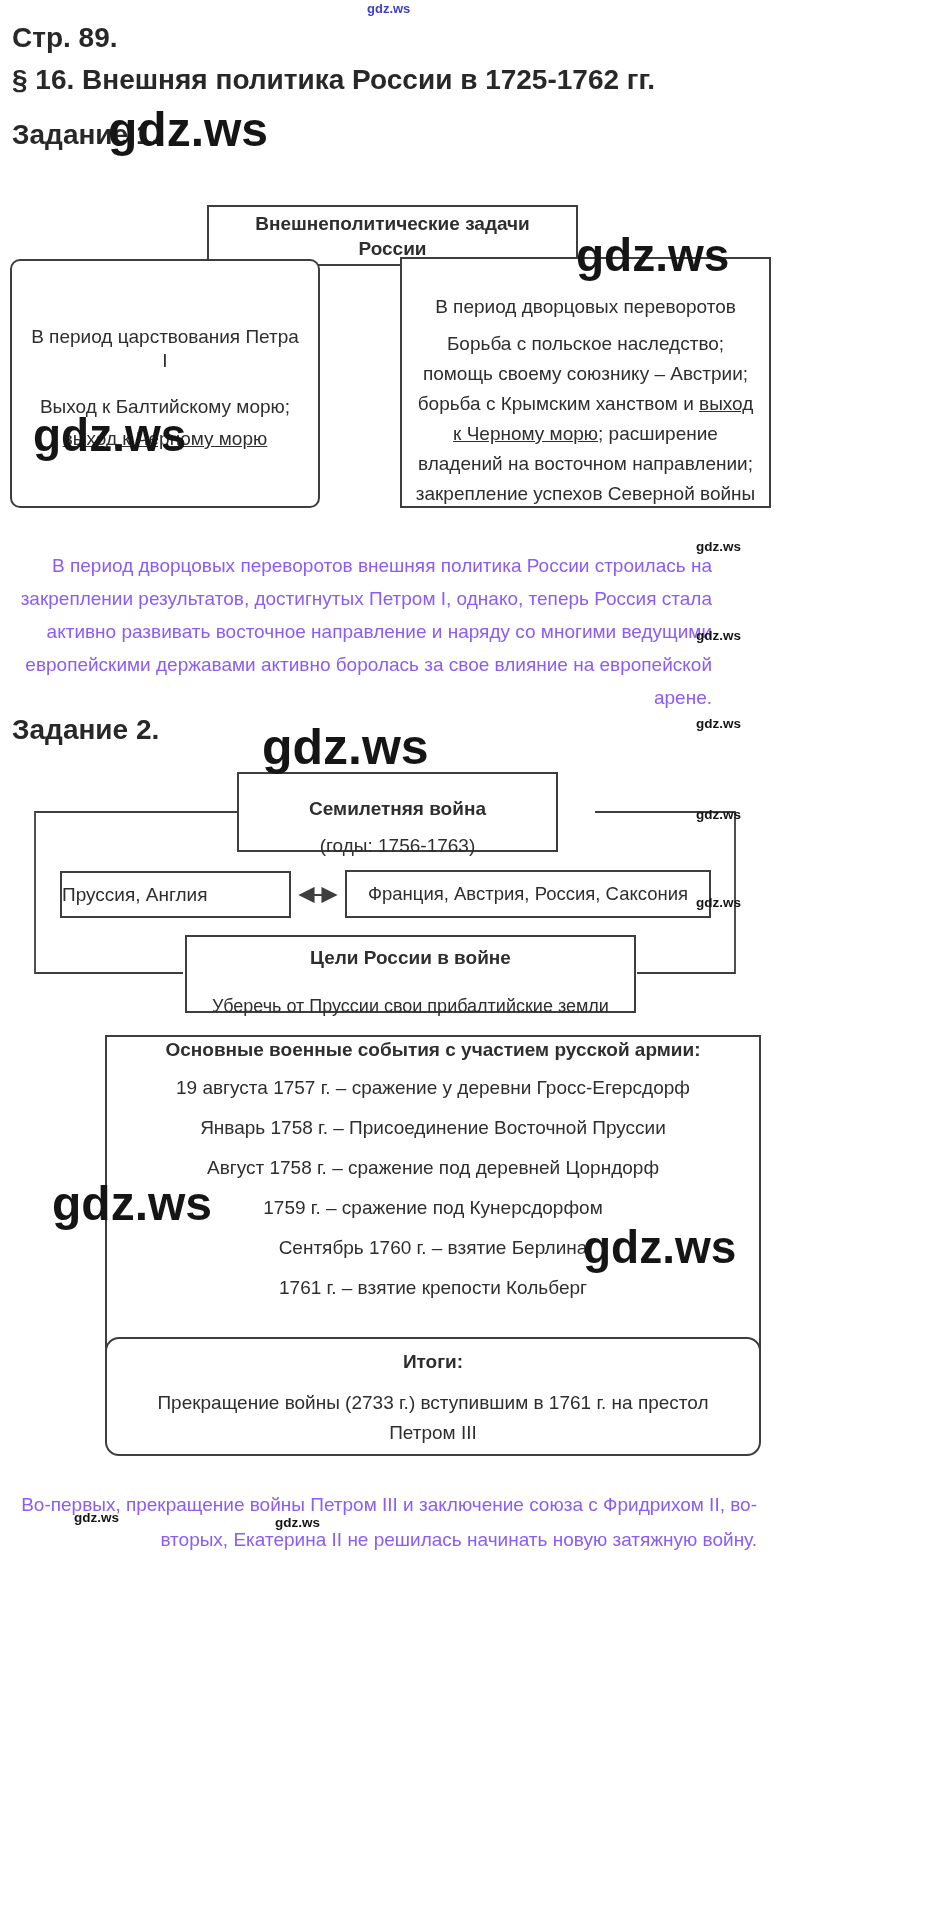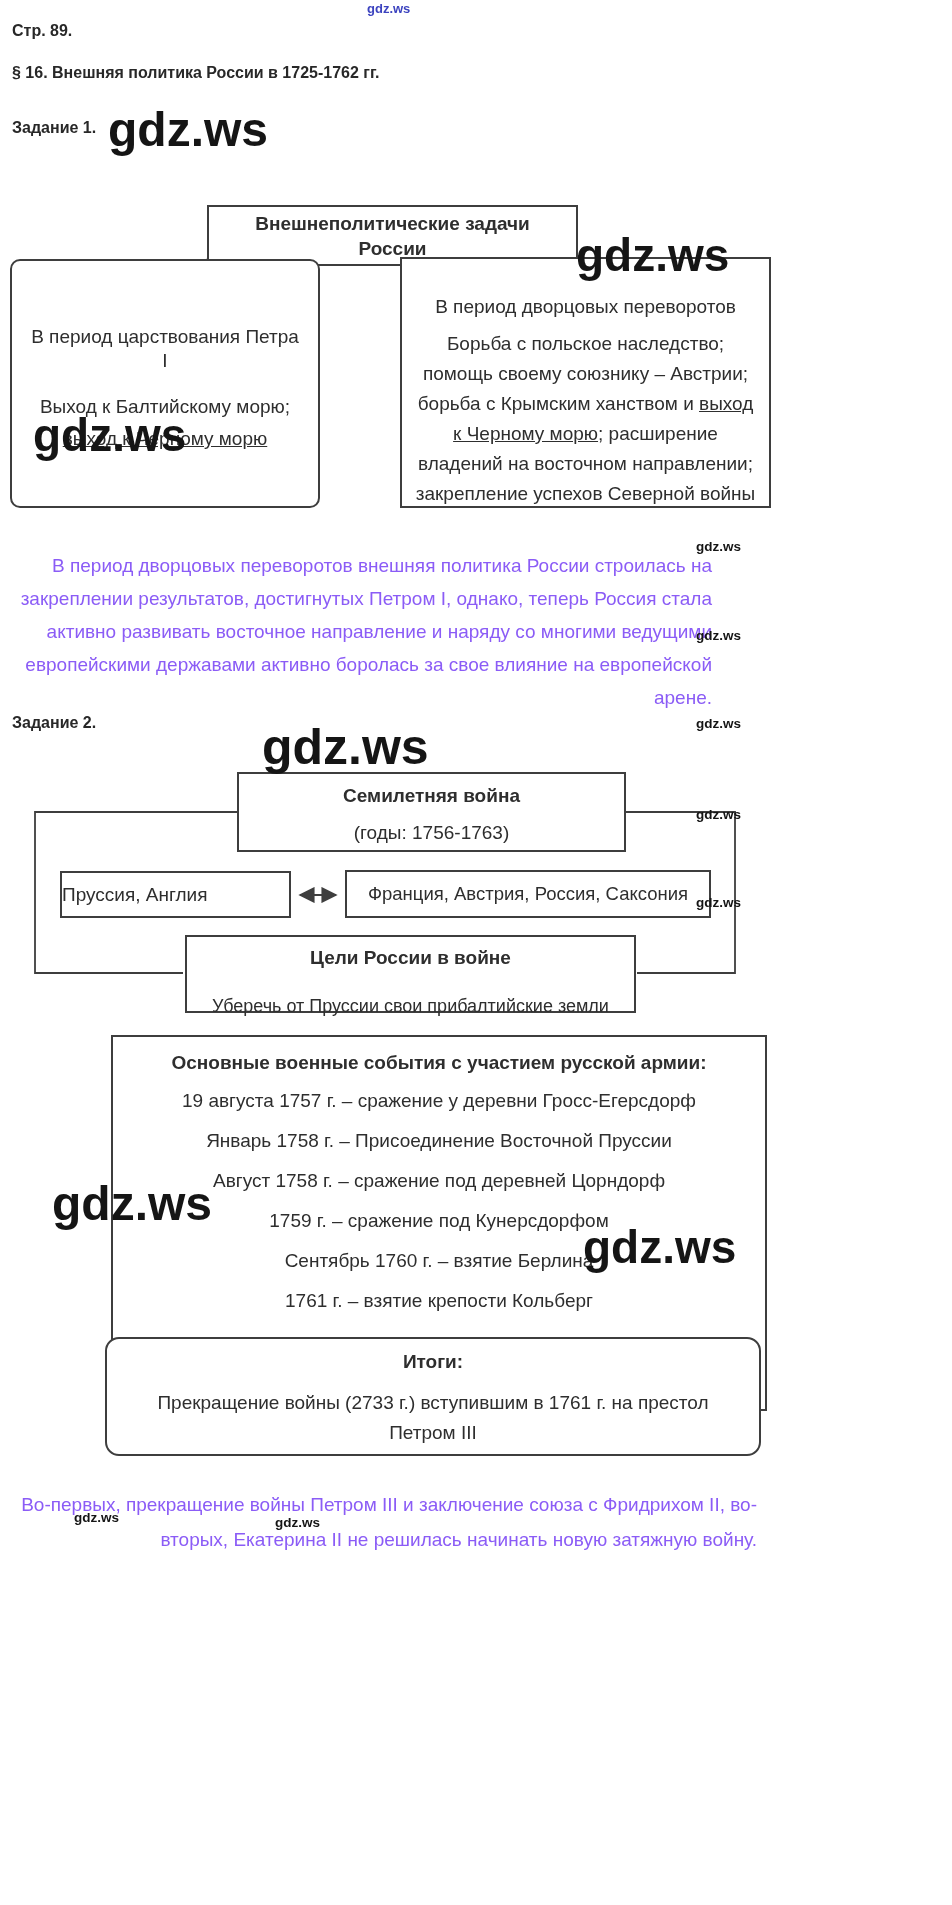--- a/index.html
+++ b/index.html
@@ -2,21 +2,21 @@
 <html><head>
 <meta charset="utf-8">
 <style>
   * { margin:0; padding:0; box-sizing:border-box; }
   html,body { background:#ffffff; }
   .page {
     position:relative; width:952px; height:1905px; background:#ffffff;
     font-family:"Liberation Sans", sans-serif; color:#2e2e2e; overflow:hidden;
   }
   .connectors { position:absolute; left:0; top:0; z-index:1; pointer-events:none; }
-  .hdr { position:absolute; font-size:16px; font-weight:bold; color:#282828; white-space:nowrap; }
+  .hdr { position:absolute; font-size:28px; font-weight:bold; color:#282828; white-space:nowrap; }
   .box {
     position:absolute; border:2px solid #3e3e3e; background:#ffffff; z-index:2;
     text-align:center; font-size:19px; color:#2e2e2e;
   }
   .underlined { text-decoration:underline; }
   .para { position:absolute; font-size:19px; line-height:33px; color:#8b5cf6; text-align:right; }
   .wm { position:absolute; font-weight:bold; color:#151515; z-index:3; line-height:1; white-space:nowrap; }
   .wm-lg { font-size:46px; }
   .wm-sm { font-size:13.5px; }
   .wm-top { font-size:13px; color:#3c43bf; }
@@ -24,29 +24,29 @@
   
   .root-box { left:207px; top:182px; width:371px; height:61px; display:flex; align-items:center; justify-content:center; font-weight:bold; line-height:25px; padding:0 38px;margin-top:23px; }
   .left-box { left:10px;  top:259px; width:310px; height:249px; padding:0 16px;border-radius:10px; }
   .left-box .b-title { margin-top:64px; line-height:24px; }
   .left-box .b-body  { margin-top:18px; line-height:32px; }
   .right-box { left:400px; top:257px; width:371px; height:251px; padding:0 13px; }
   .right-box .b-title { margin-top:36px; line-height:24px; }
   .right-box .b-body  { margin-top:10px; line-height:30px; }
 
   
-  .war-box { left:237px; top:772px; width:389px; height:80px; padding-top:10px; }
+  .war-box { left:237px; top:772px; width:321px; height:80px; padding-top:23px; }
   .war-box .b-title { font-weight:bold; line-height:24px; }
   .war-box .b-years { margin-top:14px; line-height:22px; }
   .side-left-box  { left:60px;  top:871px; width:231px; height:47px; display:flex; align-items:center; justify-content:flex-start; }
   .side-right-box { left:345px; top:870px; width:366px; height:48px; display:flex; align-items:center; justify-content:center; font-size:18.5px; }
   .goals-box { left:185px; top:935px; width:451px; height:78px; padding-top:9px; }
   .goals-box .b-title { font-weight:bold; line-height:24px; }
   .goals-box .b-body  { margin-top:24px; line-height:24px; font-size:18px; }
-  .events-box { left:111px; top:1035px; width:656px; height:376px; padding-top:13px; }
+  .events-box { left:105px; top:1035px; width:656px; height:376px; }
   .events-box .b-title { font-weight:bold; line-height:25px; }
   .events-list { margin-top:16px; }
   .event-line { line-height:19px; margin-bottom:21px; }
   .results-box { left:105px; top:1337px; width:656px; height:119px; padding-top:11px;border-radius:14px; }
   .results-box .b-title { font-weight:bold; line-height:24px; }
   .results-box .b-body  { margin-top:14px; line-height:30px; max-width:610px; margin-left:auto; margin-right:auto; }
 </style>
 </head>
 <body>
 

